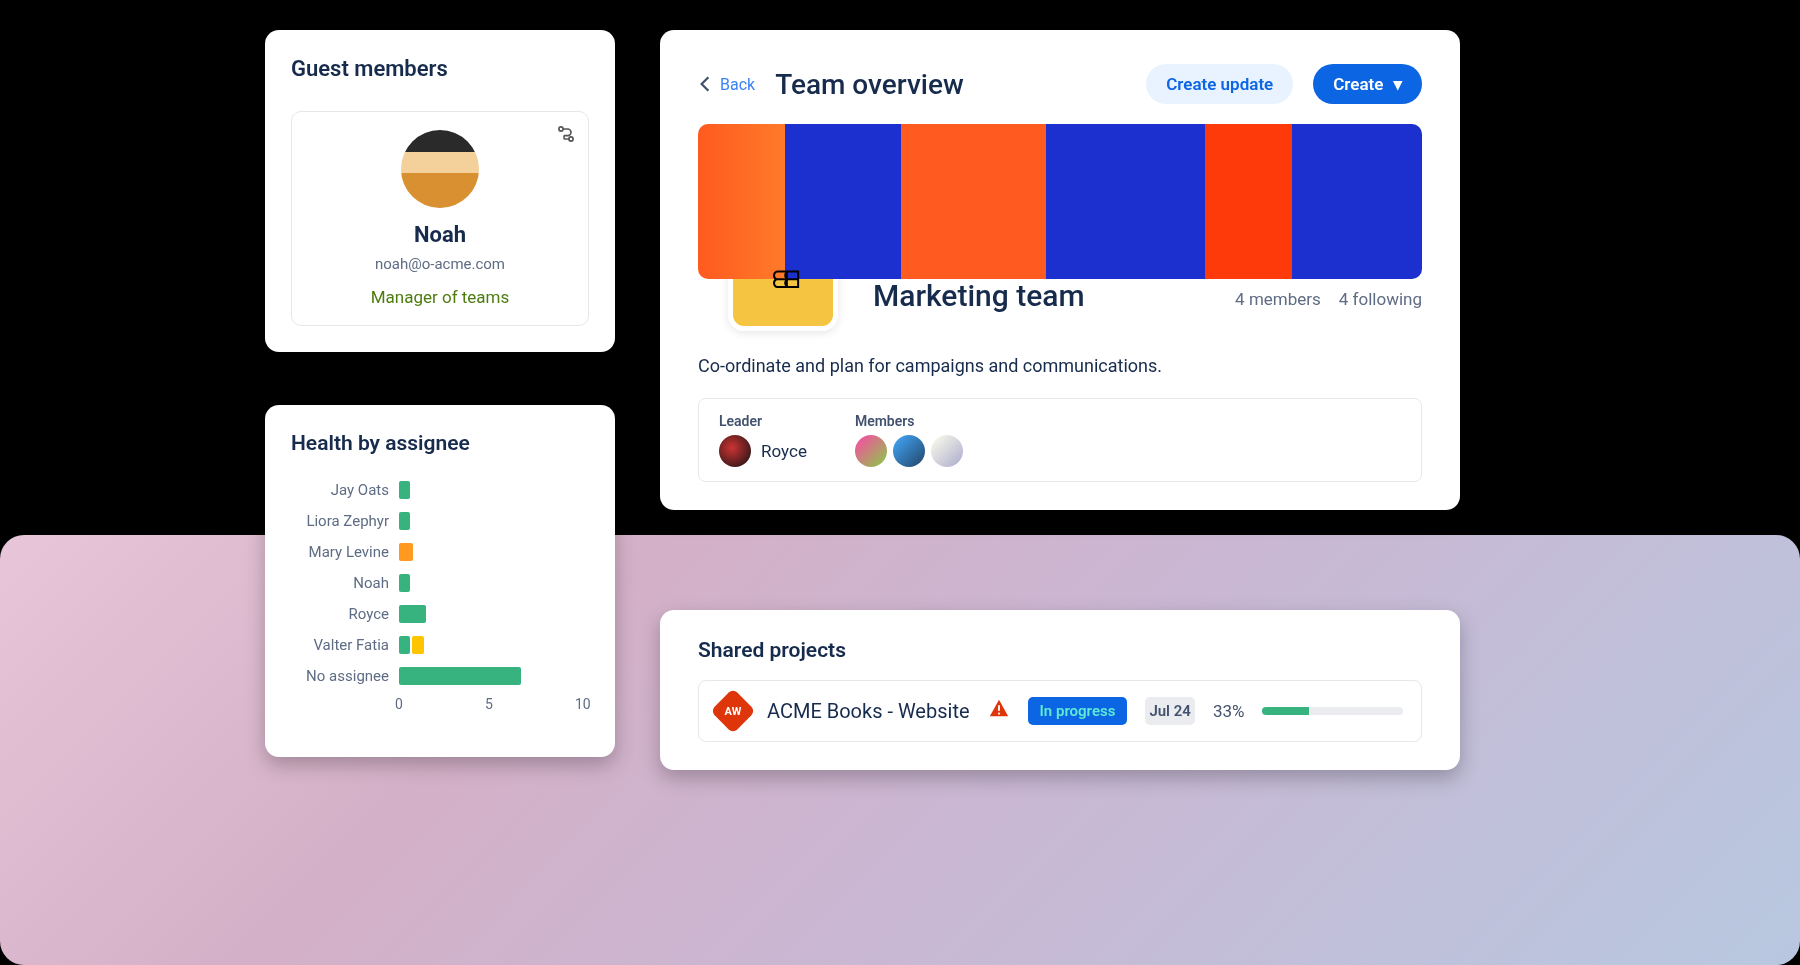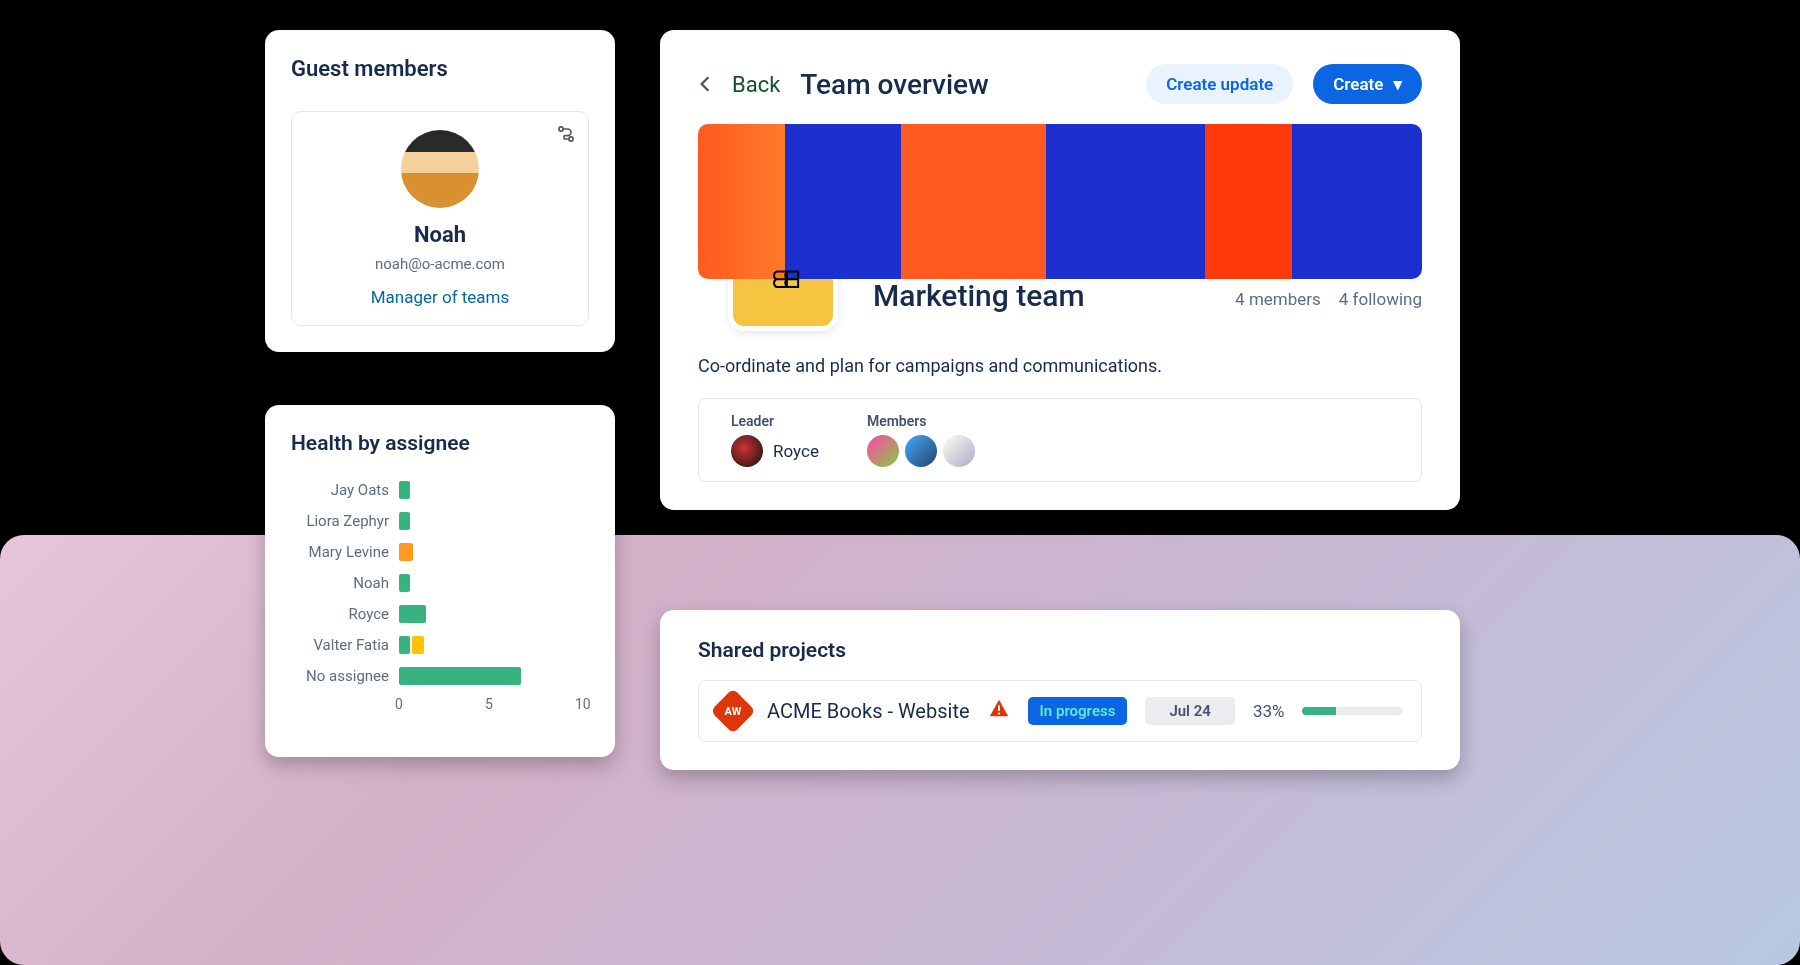--- a/index.html
+++ b/index.html
@@ -7,63 +7,63 @@
 .bg-sky{position:absolute;bottom:0;left:0;right:0;height:430px;background:linear-gradient(135deg,#e8c5d8 0%,#d4b0c8 30%,#c8b8d4 60%,#b8c8e0 100%);border-radius:24px}
 .canvas{position:relative;width:1540px;margin:0 auto;padding-top:30px}
 .card{background:#fff;border-radius:14px;box-shadow:0 8px 20px rgba(0,0,0,.25)}
 .guest-card{position:absolute;left:135px;top:30px;width:350px;padding:26px}
 .guest-title{font-size:22px;font-weight:600;color:#172b4d;margin-bottom:30px}
 .guest-inner{border:1px solid #e5e7eb;border-radius:10px;padding:18px;display:flex;flex-direction:column;align-items:center;position:relative}
 .link-icon{position:absolute;top:12px;right:12px;color:#555}
 .avatar-lg{width:78px;height:78px;border-radius:50%;background:linear-gradient(180deg,#2a2a2a 28%,#f4d19b 28% 55%,#d89030 55%);margin-bottom:14px}
 .guest-name{font-size:22px;font-weight:700;color:#172b4d;margin-bottom:8px}
 .guest-email{font-size:15px;color:#5e6c84;margin-bottom:14px}
-.guest-role{font-size:17px;color:#0369a1}
+.guest-role{font-size:17px;color:#4d7c0f}
 .health-card{position:absolute;left:135px;top:405px;width:350px;padding:26px 26px 22px}
 .health-title{font-size:21px;font-weight:600;color:#172b4d;margin-bottom:20px}
 .chart{position:relative;height:260px}
 .chart-row{display:flex;align-items:center;height:29px;margin-bottom:2px}
 .chart-label{width:108px;text-align:right;padding-right:10px;font-size:15px;color:#5e6c84}
 .chart-bars{display:flex;gap:2px;align-items:center}
 .bar{height:18px;border-radius:2px}
 .chart-axis{position:relative;margin-left:108px;margin-top:6px;display:flex;color:#5e6c84;font-size:14px}
 .tick{position:absolute}
 .overview-card{position:absolute;left:530px;top:30px;width:800px;padding:34px 38px 28px}
 .ov-head{display:flex;align-items:center;gap:20px;margin-bottom:20px}
-.back{display:flex;align-items:center;gap:20px;color:#14532d;font-size:22px;cursor:pointer}
+.back{display:flex;align-items:center;gap:8px;color:#3b82f6;font-size:16px;cursor:pointer}
 .back svg{stroke:#42526e}
 .ov-title{font-size:28px;color:#172b4d;font-weight:500;flex:1}
 .pill{border-radius:22px;padding:10px 20px;font-size:17px;font-weight:600;cursor:pointer;border:none}
 .pill-light{background:#e9f2ff;color:#0c66e4}
 .pill-primary{background:#0c66e4;color:#fff;display:flex;align-items:center;gap:10px}
 .banner{height:155px;border-radius:10px;background:linear-gradient(90deg,#ff5a1f 0%,#ff7a2a 12%,#1c2fcf 12% 28%,#ff5a1f 28% 48%,#1c2fcf 48% 70%,#ff3a0a 70% 82%,#1c2fcf 82%);position:relative;margin-bottom:0}
 .team-row{display:flex;align-items:flex-end;gap:18px;margin-top:-58px;padding-left:30px;margin-bottom:24px}
 .team-thumb{width:110px;height:110px;border-radius:16px;border:5px solid #fff;background:linear-gradient(180deg,#4ab8c4 0 50%,#f5c542 50%);box-shadow:0 2px 8px rgba(0,0,0,.1);display:flex;align-items:center;justify-content:center;font-size:24px;letter-spacing:-6px}
 .team-name{font-size:30px;font-weight:500;color:#172b4d;flex:1;padding-bottom:18px;margin-left:17px}
 .team-meta{display:flex;gap:18px;color:#5e6c84;font-size:17px;padding-bottom:22px}
 .team-desc{font-size:18px;color:#172b4d;margin-bottom:22px}
-.team-box{border:1px solid #e5e7eb;border-radius:8px;padding:14px 32px;display:flex;gap:48px;align-items:flex-end}
+.team-box{border:1px solid #e5e7eb;border-radius:8px;padding:14px 20px;display:flex;gap:48px;align-items:flex-end}
 .tb-label{font-size:14px;font-weight:600;color:#42526e;margin-bottom:6px}
 .tb-leader{display:flex;align-items:center;gap:10px}
 .av{width:32px;height:32px;border-radius:50%}
 .av-dark{background:radial-gradient(circle at 40% 40%,#c33,#111)}
 .av-a{background:linear-gradient(135deg,#f4a,#8c4)}
 .av-b{background:linear-gradient(135deg,#4af,#246)}
 .av-c{background:linear-gradient(135deg,#ffe,#aac)}
 .tb-members{display:flex;gap:6px}
 .leader-name{font-size:17px;color:#172b4d}
 .shared-card{position:absolute;left:530px;top:610px;width:800px;padding:28px 38px}
 .shared-title{font-size:21px;font-weight:600;color:#172b4d;margin-bottom:18px}
 .proj-row{border:1px solid #e5e7eb;border-radius:8px;padding:14px 18px;display:flex;align-items:center;gap:18px}
 .proj-icon{width:32px;height:32px;background:#de350b;transform:rotate(45deg);border-radius:6px;display:flex;align-items:center;justify-content:center}
 .proj-icon span{transform:rotate(-45deg);color:#fff;font-size:11px;font-weight:700}
 .proj-name{font-size:20px;color:#172b4d;flex:0 0 auto;min-width:200px}
 .warn-icon{color:#de350b}
 .status-pill{background:#0c66e4;color:#5eead4;padding:5px 12px;border-radius:5px;font-size:15px;font-weight:600}
-.date-pill{background:#ebecf0;color:#42526e;padding:5px 24px;border-radius:5px;font-size:15px;font-weight:600}
+.date-pill{background:#ebecf0;color:#42526e;padding:5px 4px;border-radius:5px;font-size:15px;font-weight:600}
 .pct{font-size:17px;color:#42526e}
 .progress{flex:1;height:8px;background:#ebecf0;border-radius:4px;overflow:hidden}
 .progress-fill{height:100%;background:#36b37e}
 </style>
 </head>
 <body>
 
 <div class="bg-sky"></div>
 
 <div class="canvas">

